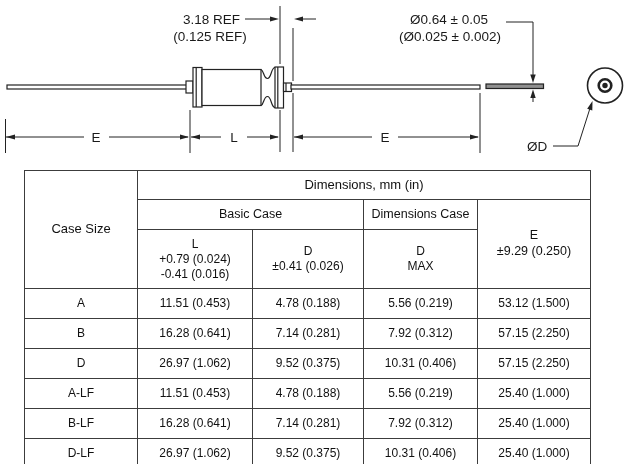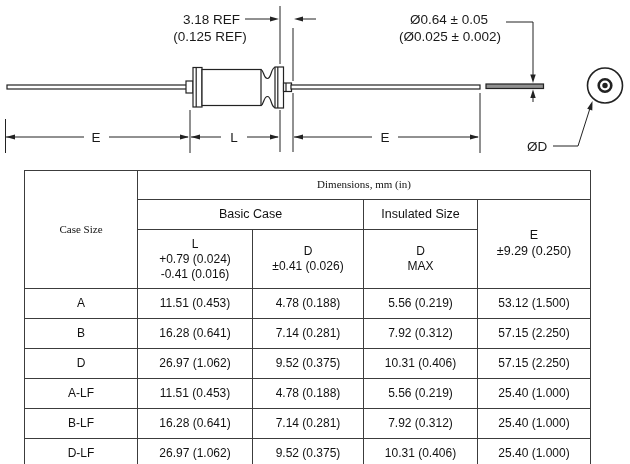--- a/index.html
+++ b/index.html
@@ -13,21 +13,21 @@
   .callout-text{font-size:13.5px;}
   #dim-table{
     position:absolute;left:24px;top:170px;
     border-collapse:collapse;table-layout:fixed;width:566px;
   }
   #dim-table th,#dim-table td{
     border:1px solid #3c3c3c;font-weight:normal;text-align:center;
     vertical-align:middle;padding:0;font-size:12px;line-height:1.25;color:#111;
     overflow:hidden;white-space:nowrap;
   }
-  #dim-table .title-row th{font-size:11px;height:28px;font-family:Liberation Serif, serif;}
+  #dim-table .title-row th{font-size:13px;height:28px;}
   #dim-table .group-row th{font-size:12.5px;height:29px;}
   #dim-table .sub-row th{height:58px;}
   #dim-table tbody td{height:29px;}
   .hdr-line{display:block;}
 </style>
 </head>
 <body>
 
 <svg id="drawing" width="630" height="166" viewBox="0 0 630 166">
 
@@ -113,21 +113,21 @@
     <col style="width:114px">
       <col style="width:113px">
   </colgroup>
   <thead>
     <tr class="title-row">
       <th rowspan="3">Case Size</th>
       <th colspan="4">Dimensions, mm (in)</th>
     </tr>
     <tr class="group-row">
       <th colspan="2">Basic Case</th>
-      <th>Insulated Size</th>
+      <th>Dimensions Case</th>
       <th rowspan="2">
         <span class="hdr-line">E</span>
         <span class="hdr-line">±9.29 (0.250)</span>
       </th>
     </tr>
     <tr class="sub-row">
       <th>
         <span class="hdr-line">L</span>
         <span class="hdr-line">+0.79 (0.024)</span>
         <span class="hdr-line">-0.41 (0.016)</span>

